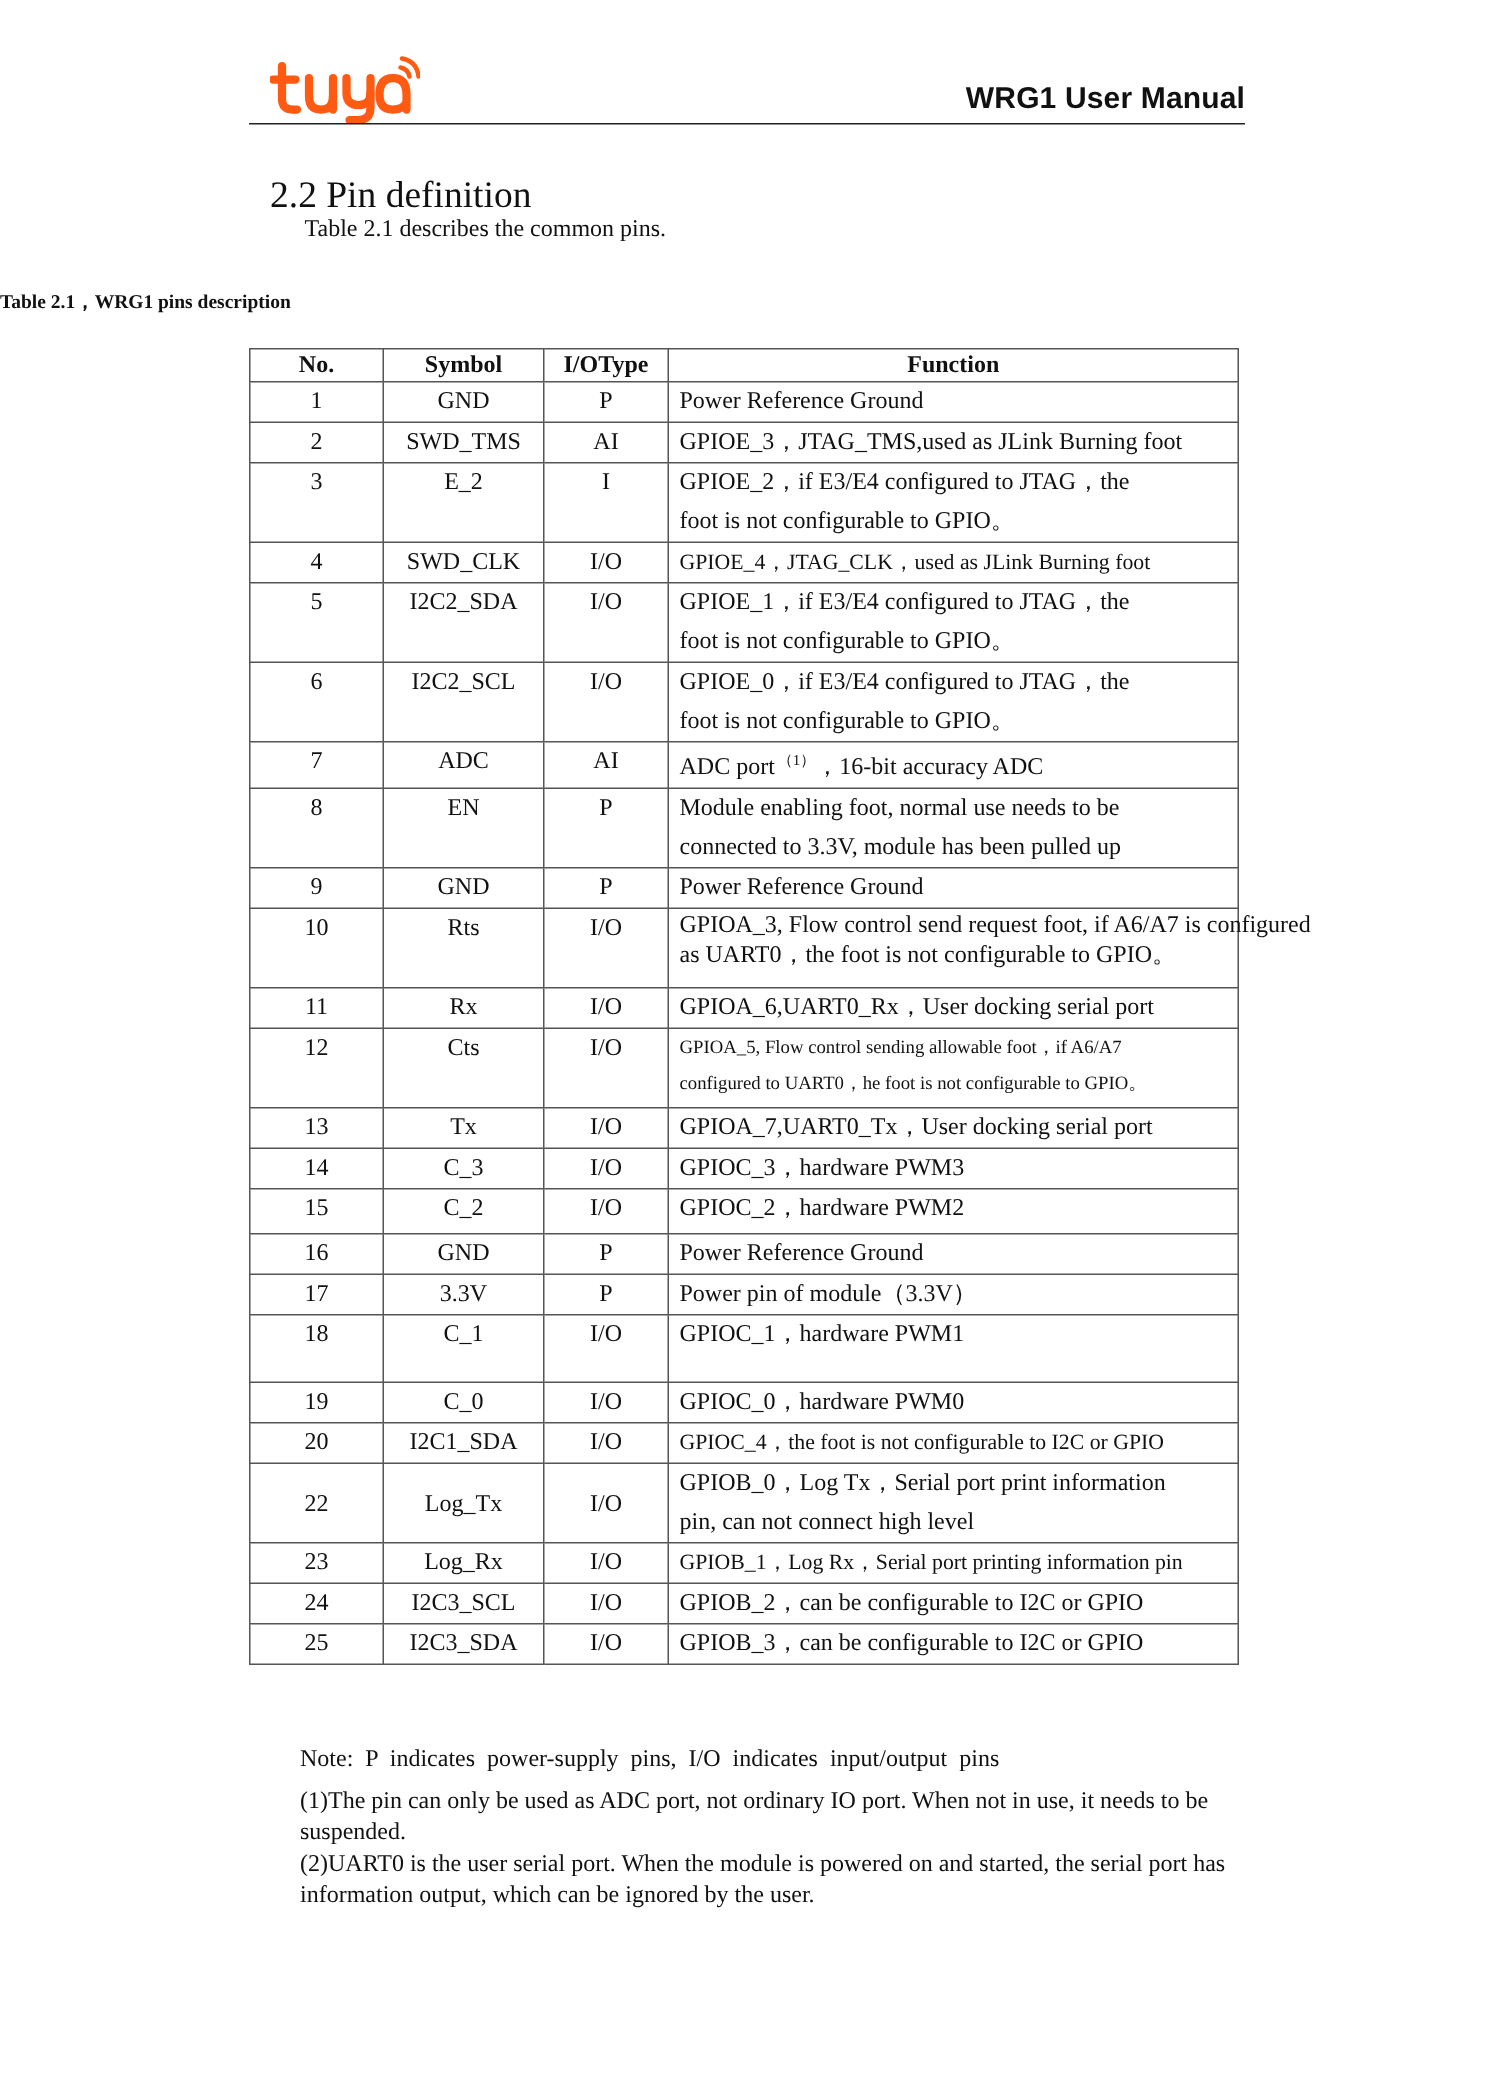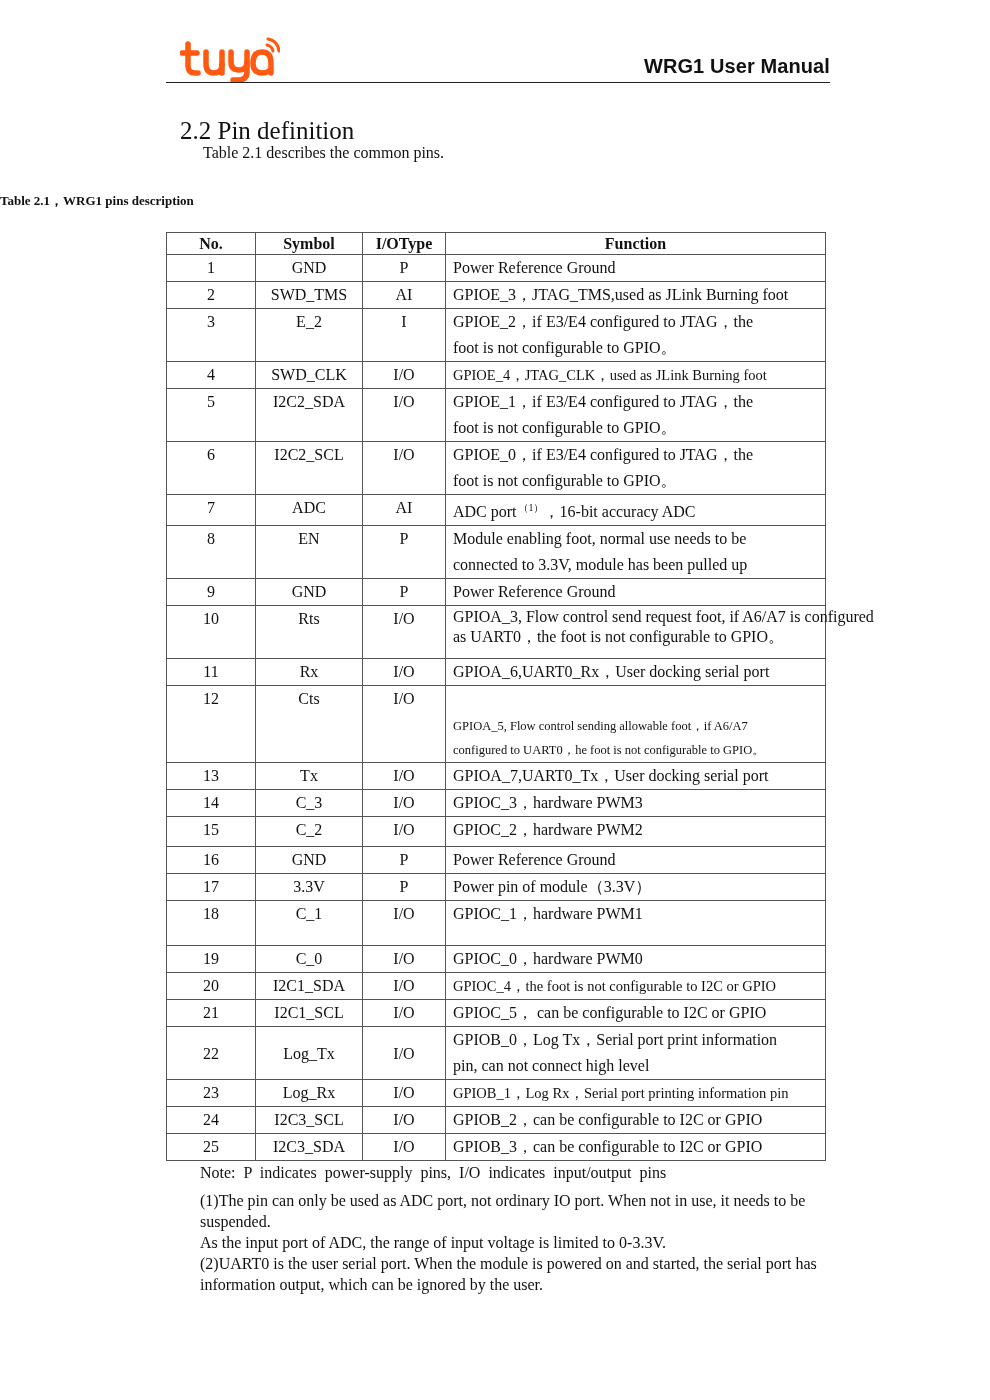--- a/index.html
+++ b/index.html
@@ -12,21 +12,21 @@
   .section-title { position: absolute; left: 180px; top: 117px; font-weight: normal; font-size: 25px; }
   .intro { position: absolute; left: 203px; top: 144px; font-size: 16px; }
   .caption { position: absolute; left: 0; width: 990px; top: 192px; text-align: left; font-weight: bold; font-size: 13px; }
   .pin-table { position: absolute; left: 166px; top: 232px; width: 659px; border-collapse: collapse; table-layout: fixed; }
   .pin-table th, .pin-table td { border: 1px solid #555; padding: 0; font-size: 16px; vertical-align: top; }
   .pin-table th { font-weight: bold; height: 21px; line-height: 21px; text-align: center; font-size: 16px; }
   .pin-table td.c { text-align: center; }
   .pin-table td .cell { padding-top: 2px; line-height: 22px; }
   .pin-table td.fn .cell { padding-left: 7px; padding-right: 2px; line-height: 26px; padding-top: 0; white-space: nowrap; }
   .pin-table td.fn.small .cell { font-size: 16px; line-height: 20px; padding-top: 1px; }
-  .pin-table td.fn.small2 .cell { font-size: 12.5px; line-height: 24px; padding-top: 0; margin-top: 28px; }
+  .pin-table td.fn.small2 .cell { font-size: 12.5px; line-height: 24px; padding-top: 0; }
   .pin-table td.fn.mid .cell { font-size: 14.5px; }
   .pin-table td.vmid { vertical-align: middle; }
   sup.fnref { font-size: 10px; vertical-align: 6px; margin-left: 2px; }
   .notes { position: absolute; left: 200px; top: 1162px; width: 650px; font-size: 16px; line-height: 21px; }
   .notes p { margin: 0; }
   .notes .note0 { margin-bottom: 7px; word-spacing: 4px; }
 </style>
 </head>
 <body>
 
@@ -383,34 +383,20 @@
           <div class="cell">I2C1_SDA</div>
         </td>
       <td class="c">
           <div class="cell">I/O</div>
         </td>
       <td class="fn mid">
           <div class="cell">GPIOC_4，the foot is not configurable to  I2C or GPIO</div>
         </td>
     </tr>
 
-    <tr style="height:27px">
-      <td class="c">
-          <div class="cell">21</div>
-        </td>
-      <td class="c">
-          <div class="cell">I2C1_SCL</div>
-        </td>
-      <td class="c">
-          <div class="cell">I/O</div>
-        </td>
-      <td class="fn">
-          <div class="cell">GPIOC_5，  can be configurable to I2C or GPIO</div>
-        </td>
-    </tr>
 
     <tr style="height:53px">
       <td class="c vmid">
           <div class="cell">22</div>
         </td>
       <td class="c vmid">
           <div class="cell">Log_Tx</div>
         </td>
       <td class="c vmid">
           <div class="cell">I/O</div>
@@ -466,15 +452,14 @@
       <td class="fn">
           <div class="cell">GPIOB_3，can be configurable to I2C or GPIO</div>
         </td>
     </tr>
   </tbody>
 </table>
 
 <div class="notes">
   <p class="note0">Note:  P  indicates  power-supply  pins,  I/O  indicates  input/output  pins</p>
   <p>(1)The pin can only be used as ADC port, not ordinary IO port. When not in use, it needs to be suspended.</p>
-  <p>As the input port of ADC, the range of input voltage is limited to 0-3.3V.</p>
   <p>(2)UART0 is the user serial port. When the module is powered on and started, the serial port has information output, which can be ignored by the user.</p>
 </div>
 
 </body></html>

